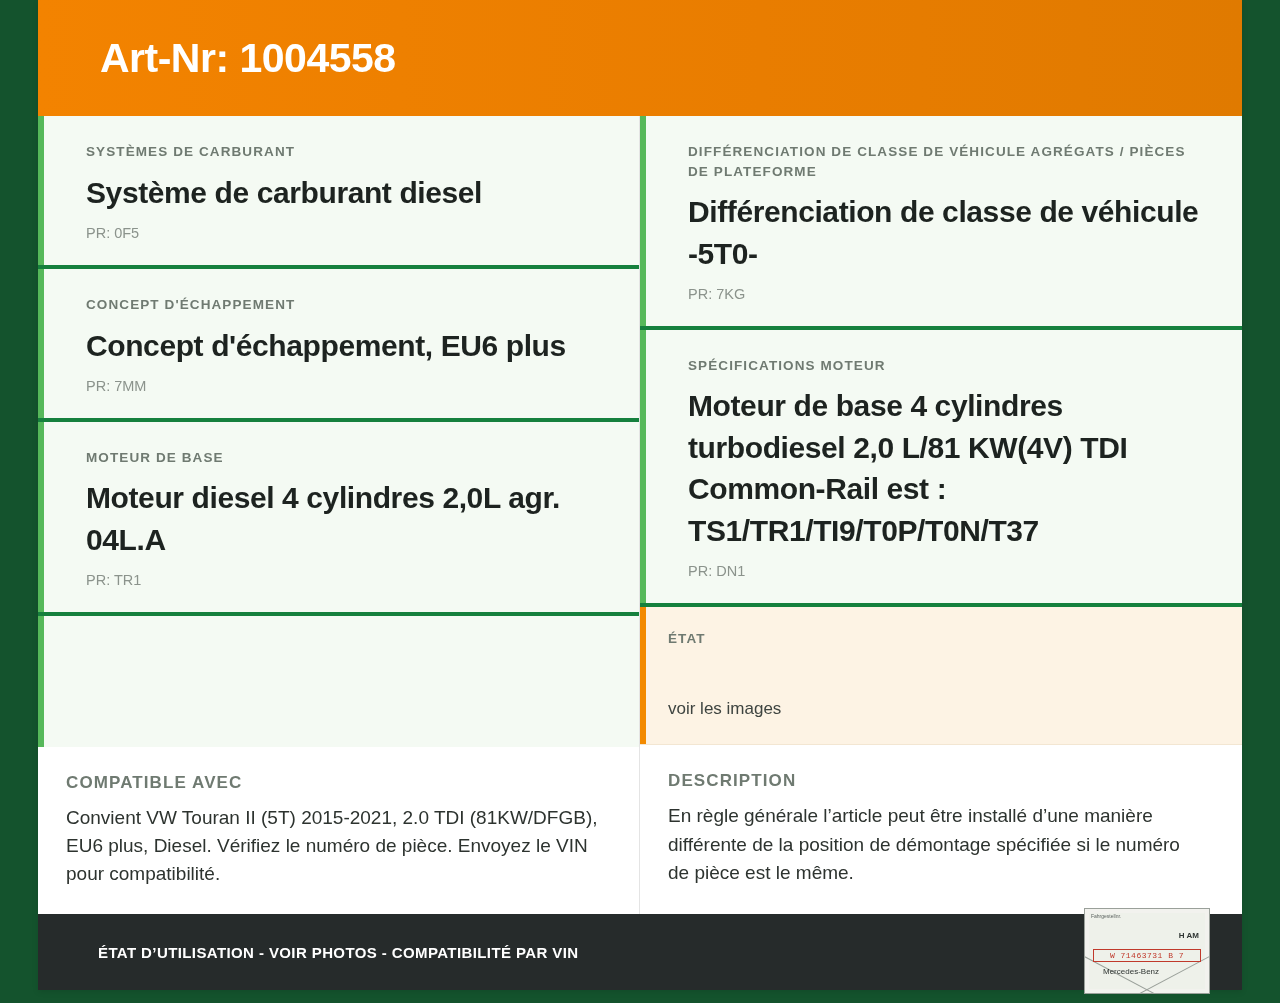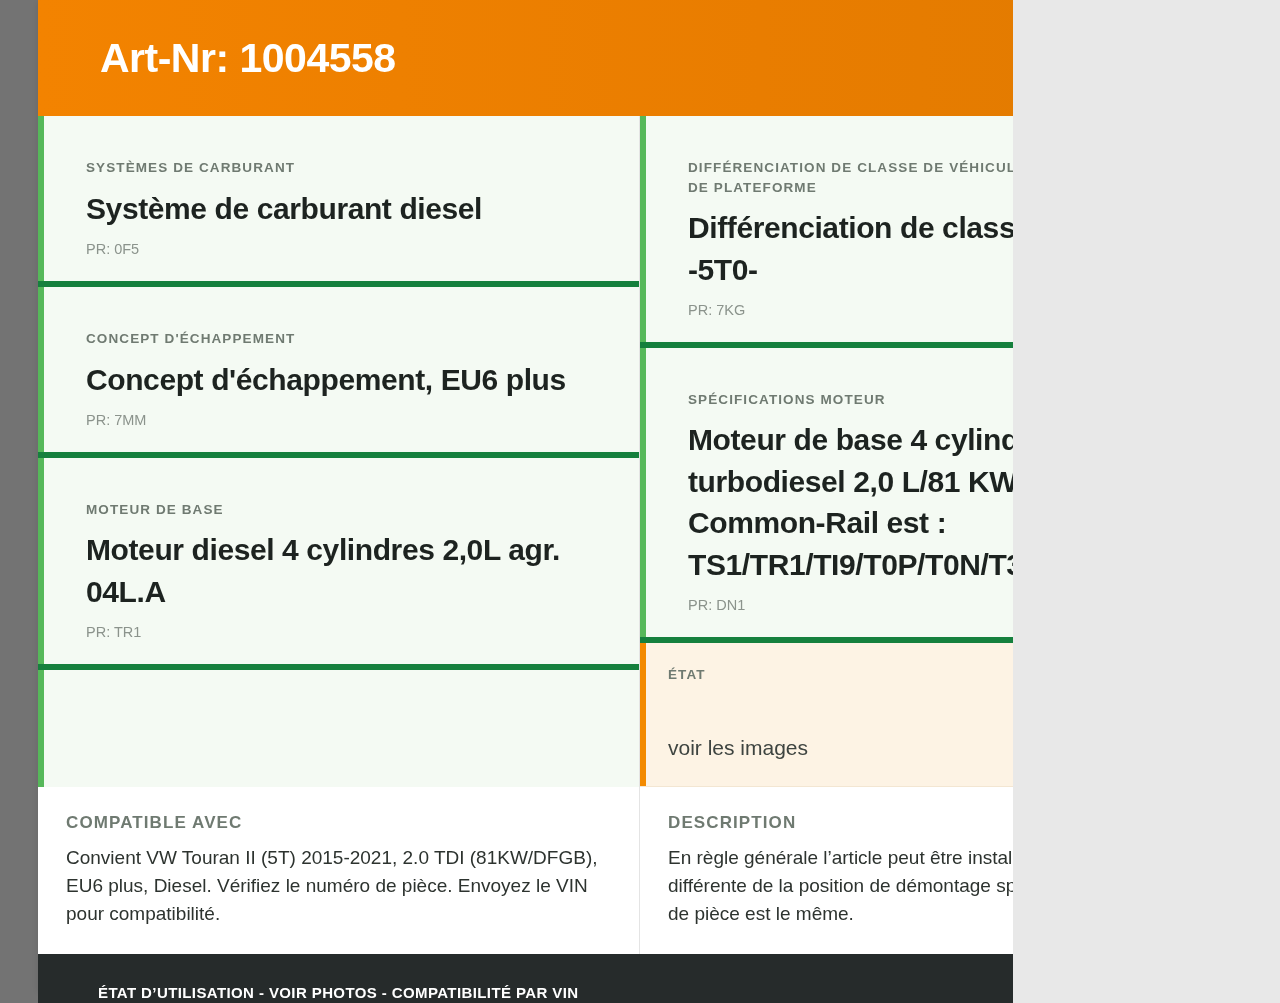--- a/index.html
+++ b/index.html
@@ -3,23 +3,23 @@
 <meta charset="utf-8">
 <style>
   * { box-sizing: border-box; }
   html, body {
     margin: 0; padding: 0;
     background: #e8e8e8;
     font-family: "Liberation Sans", sans-serif;
   }
   #page {
     position: relative;
-    width: 1013px;
+    width: 1280px;
     height: 1003px;
-    background: #737373;
+    background: #14532d;
     overflow: hidden;
   }
   .sheet {
     position: absolute;
     left: 38px;
     top: 0;
     width: 1204px;
     height: 990px;
     background: #ffffff;
     box-shadow: 0 2px 6px rgba(0,0,0,0.10);
@@ -51,22 +51,22 @@
     width: 50%;
     display: flex;
     flex-direction: column;
   }
   .col-left { border-right: 1px solid #e4e4e4; }
 
   
   .card {
     position: relative;
     background: #f4faf3;
-    padding: 42px 34px 24px 48px;
-    border-bottom: 6px solid #15803d;
+    padding: 26px 34px 24px 48px;
+    border-bottom: 4px solid #15803d;
   }
   .card::before {
     content: "";
     position: absolute;
     left: 0; top: 0; bottom: 0;
     width: 6px;
     background: #56b85a;
   }
   .card-label {
     font-size: 13.5px;
@@ -102,21 +102,21 @@
 
   
   .card.state {
     background: #fdf3e4;
     border-bottom: 1px solid #f3e6d2;
     padding: 22px 34px 24px 28px;
   }
   .card.state::before { background: #f38a00; }
   .card.state .card-label { margin-bottom: 6px; }
   .state-value {
-    font-size: 21px;
+    font-size: 17px;
     color: #3e4440;
     line-height: 1.4;
     margin-top: 48px;
   }
 
   
   .note {
     background: #ffffff;
     padding: 26px 40px 26px 28px;
   }

